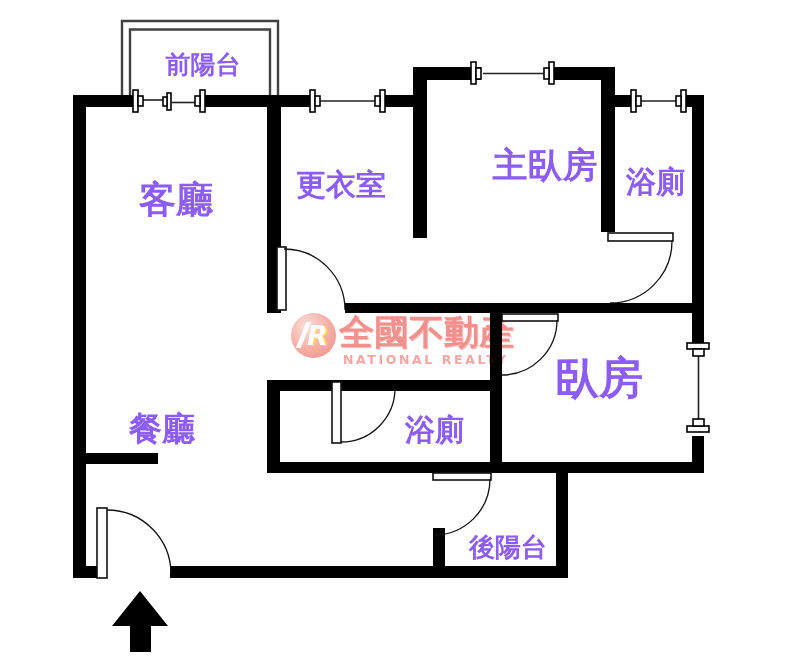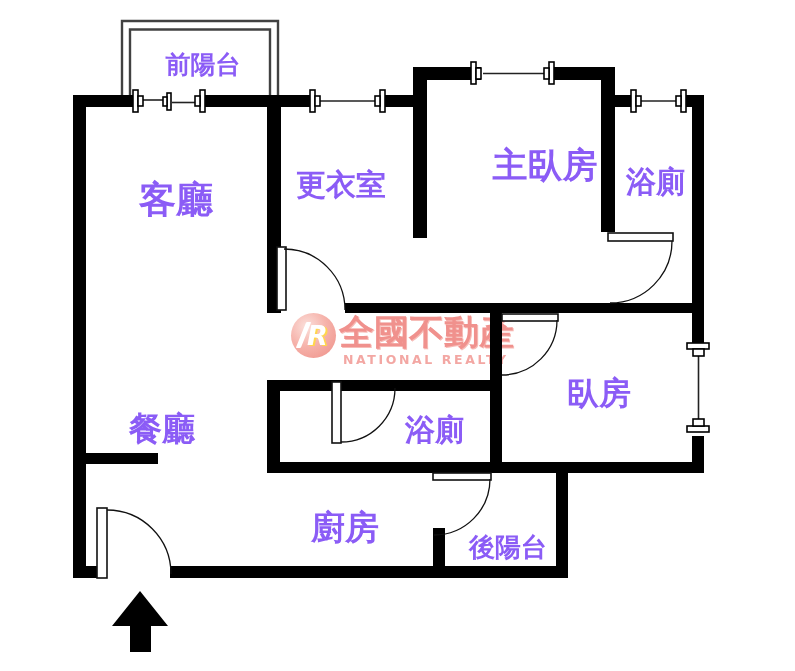--- a/index.html
+++ b/index.html
@@ -172,17 +172,16 @@
     </g>
   </svg>
 
   <div class="room-label" style="left:203px;top:64px;font-size:25px;">前陽台</div>
   <div class="room-label" style="left:176px;top:199px;font-size:37px;">客廳</div>
   <div class="room-label" style="left:341px;top:185px;font-size:30px;text-align:right;">更衣室</div>
   <div class="room-label" style="left:513px;top:165px;font-size:35px;margin-left:32px;">主臥房</div>
   <div class="room-label" style="left:656px;top:182px;font-size:30px;">浴廁</div>
   <div class="room-label" style="left:162px;top:428px;font-size:33px;">餐廳</div>
   <div class="room-label" style="left:435px;top:430px;font-size:30px;">浴廁</div>
-  <div class="room-label" style="left:599px;top:393px;font-size:32px;">臥房</div>
-  <div class="room-label" style="left:345px;top:527px;font-size:34px;">廚房</div>
+  <div class="room-label" style="left:599px;top:378px;font-size:44px;">臥房</div>
   <div class="room-label" style="left:508px;top:547px;font-size:26px;">後陽台</div>
 
 </div>
 
 </body></html>

